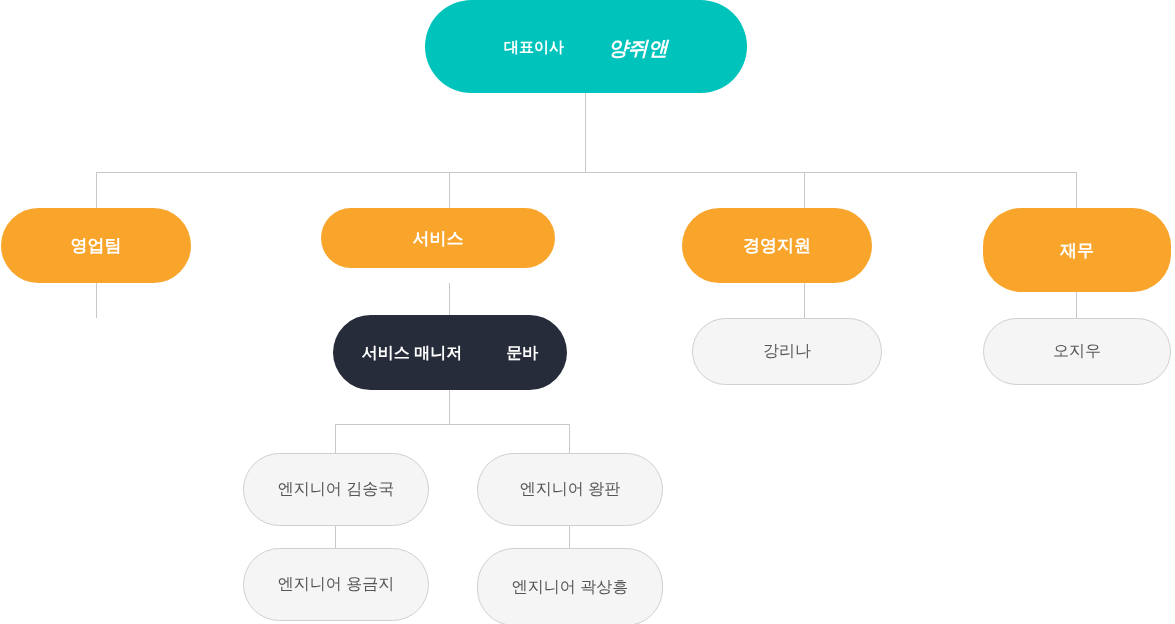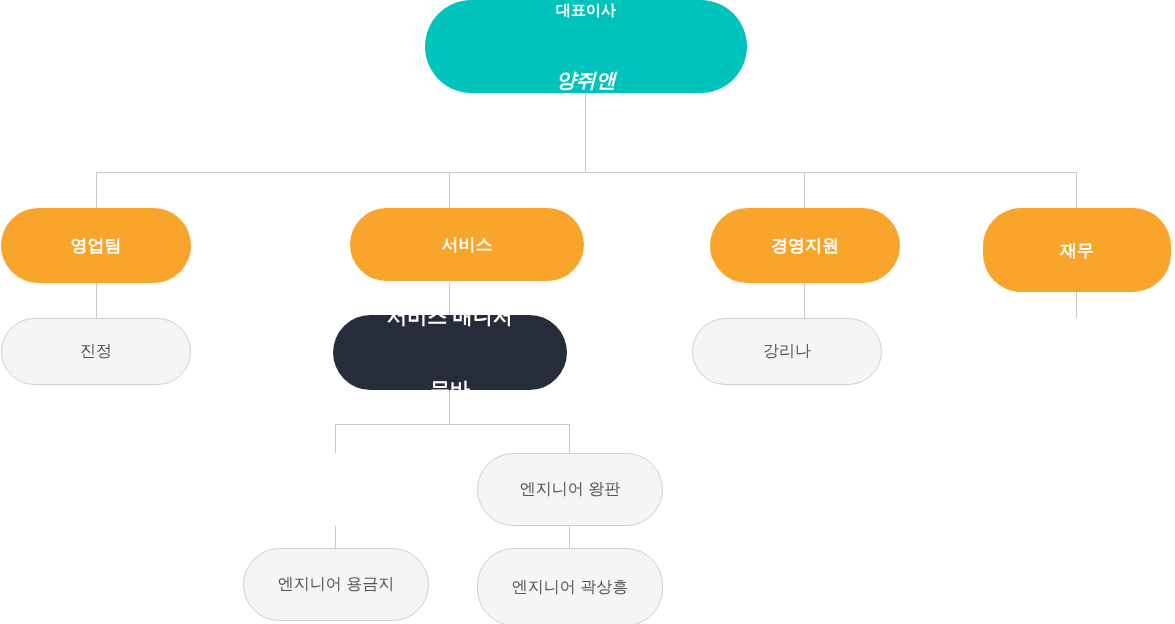--- a/index.html
+++ b/index.html
@@ -14,21 +14,21 @@
     background: #ffffff;
     overflow: hidden;
   }
   .line {
     position: absolute;
     background: var(--line, #C8C8C8);
   }
   .node {
     position: absolute;
     display: flex;
-    flex-direction: column;
+    flex-direction: row;
     align-items: center;
     justify-content: center;
     text-align: center;
     box-sizing: border-box;
     gap: 44px;
   }
   .node-root {
     background: var(--root-bg, #00C4BC);
     border-radius: 47px;
     color: var(--white-text, #FFFFFF);
@@ -49,21 +49,21 @@
     background: var(--dept-bg, #F9A42B);
     border-radius: 38px;
     color: var(--white-text, #FFFFFF);
     font-size: 17px;
     font-weight: bold;
   }
   .node-manager {
     background: var(--manager-bg, #262C39);
     border-radius: 38px;
     color: var(--white-text, #FFFFFF);
-    font-size: 20px;
+    font-size: 16px;
     font-weight: bold;
     line-height: 1.45;
   }
   .node-member {
     background: var(--member-bg, #F5F5F6);
     border: 1px solid var(--member-border, #D0D0D0);
     border-radius: 37px;
     color: var(--member-text, #555555);
     font-size: 16px;
     font-weight: 500;
@@ -94,41 +94,44 @@
   <div class="line" style="left:569px; top:526px; width:1px; height:22px;"></div>
 
   <div class="node node-root" style="left:425px; top:0; width:322px; height:93px;">
     <div class="role">대표이사</div>
     <div class="name">양쥐앤</div>
   </div>
 
   <div class="node node-dept" style="left:1px; top:208px; width:190px; height:75px;">
     <span>영업팀</span>
   </div>
-  <div class="node node-dept" style="left:350px; top:208px; width:234px; height:73px;">
+  <div class="node node-dept" style="left:321px; top:208px; width:234px; height:60px;">
     <span>서비스</span>
   </div>
-  <div class="node node-dept" style="left:710px; top:208px; width:190px; height:75px;">
+  <div class="node node-dept" style="left:682px; top:208px; width:190px; height:75px;">
     <span>경영지원</span>
   </div>
   <div class="node node-dept" style="left:983px; top:208px; width:188px; height:84px;">
     <span>재무</span>
   </div>
 
-  <div class="node node-member" style="left:1px; top:318px; width:190px; height:67px;">
-    <span>진정</span>
-  </div>
   <div class="node node-manager" style="left:333px; top:315px; width:234px; height:75px;">
     <div>서비스 매니저</div>
     <div>문바</div>
   </div>
   <div class="node node-member" style="left:692px; top:318px; width:190px; height:67px;">
     <span>강리나</span>
   </div>
+  <div class="node node-member" style="left:983px; top:318px; width:188px; height:67px;">
+    <span>오지우</span>
+  </div>
 
+  <div class="node node-member" style="left:243px; top:453px; width:186px; height:73px;">
+    <span>엔지니어 김송국</span>
+  </div>
   <div class="node node-member" style="left:243px; top:548px; width:186px; height:73px;">
     <span>엔지니어 용금지</span>
   </div>
 
   <div class="node node-member" style="left:477px; top:453px; width:186px; height:73px;">
     <span>엔지니어 왕판</span>
   </div>
   <div class="node node-member" style="left:477px; top:548px; width:186px; height:78px;">
     <span>엔지니어 곽상흥</span>
   </div>

